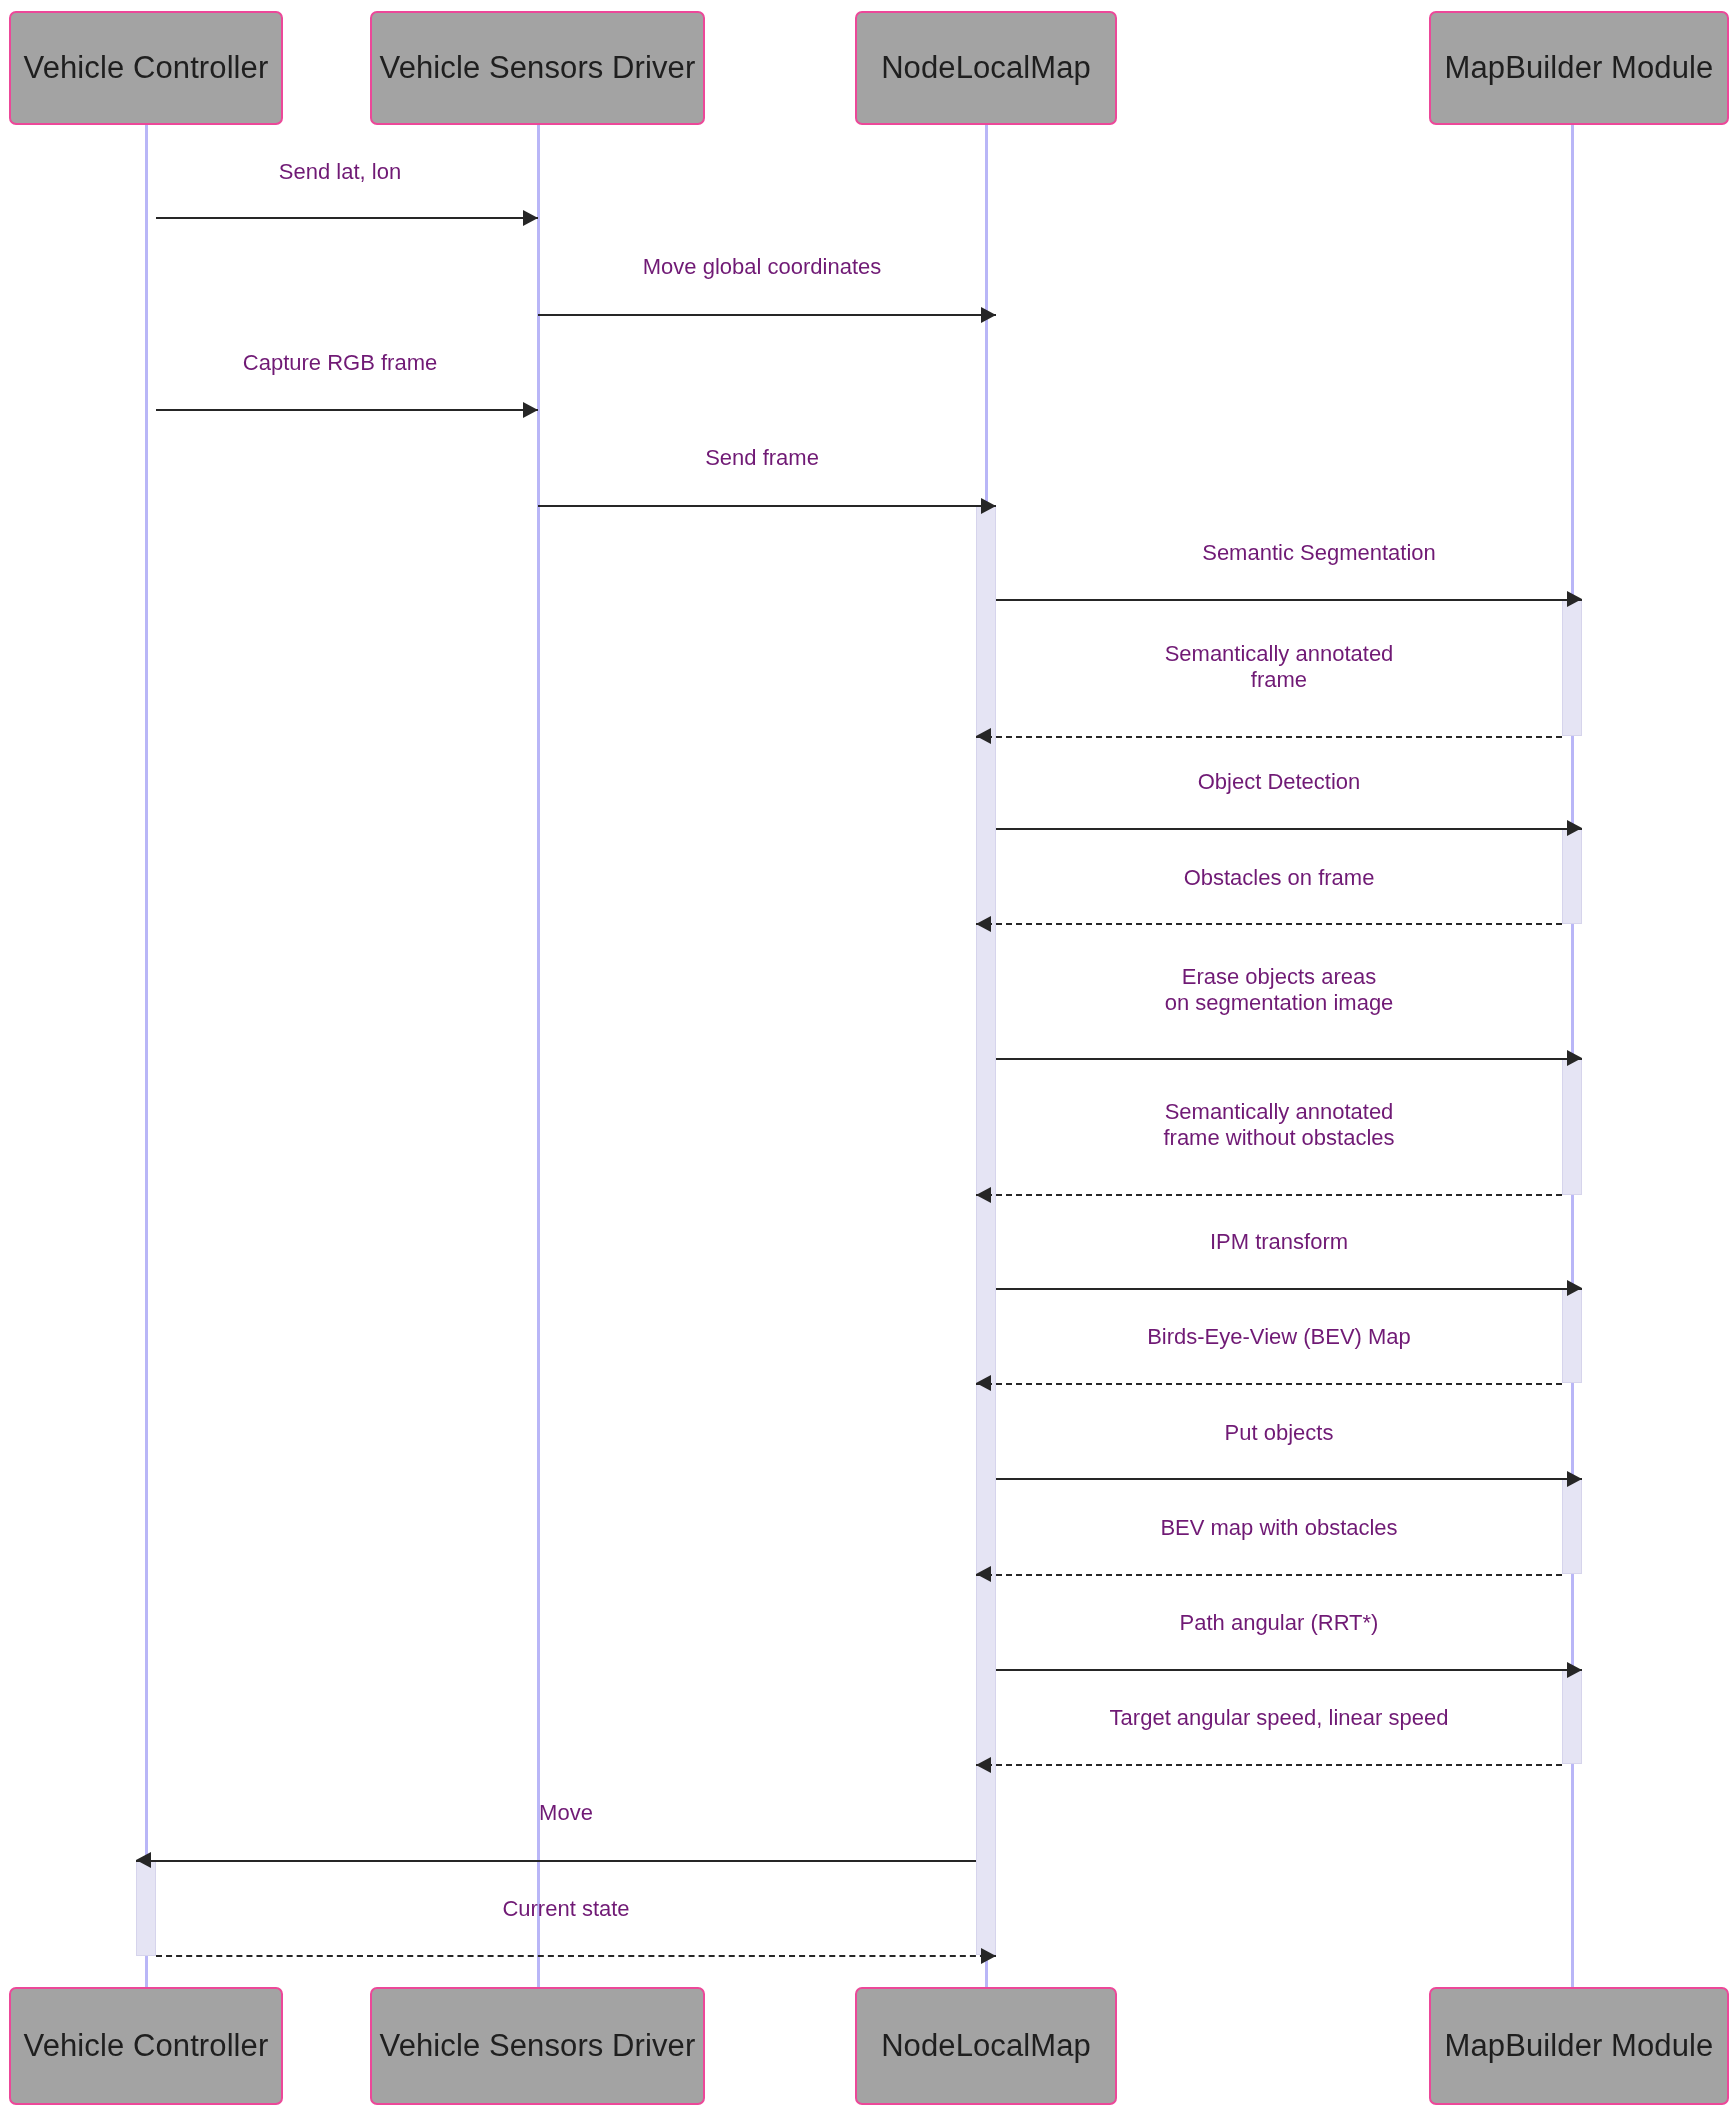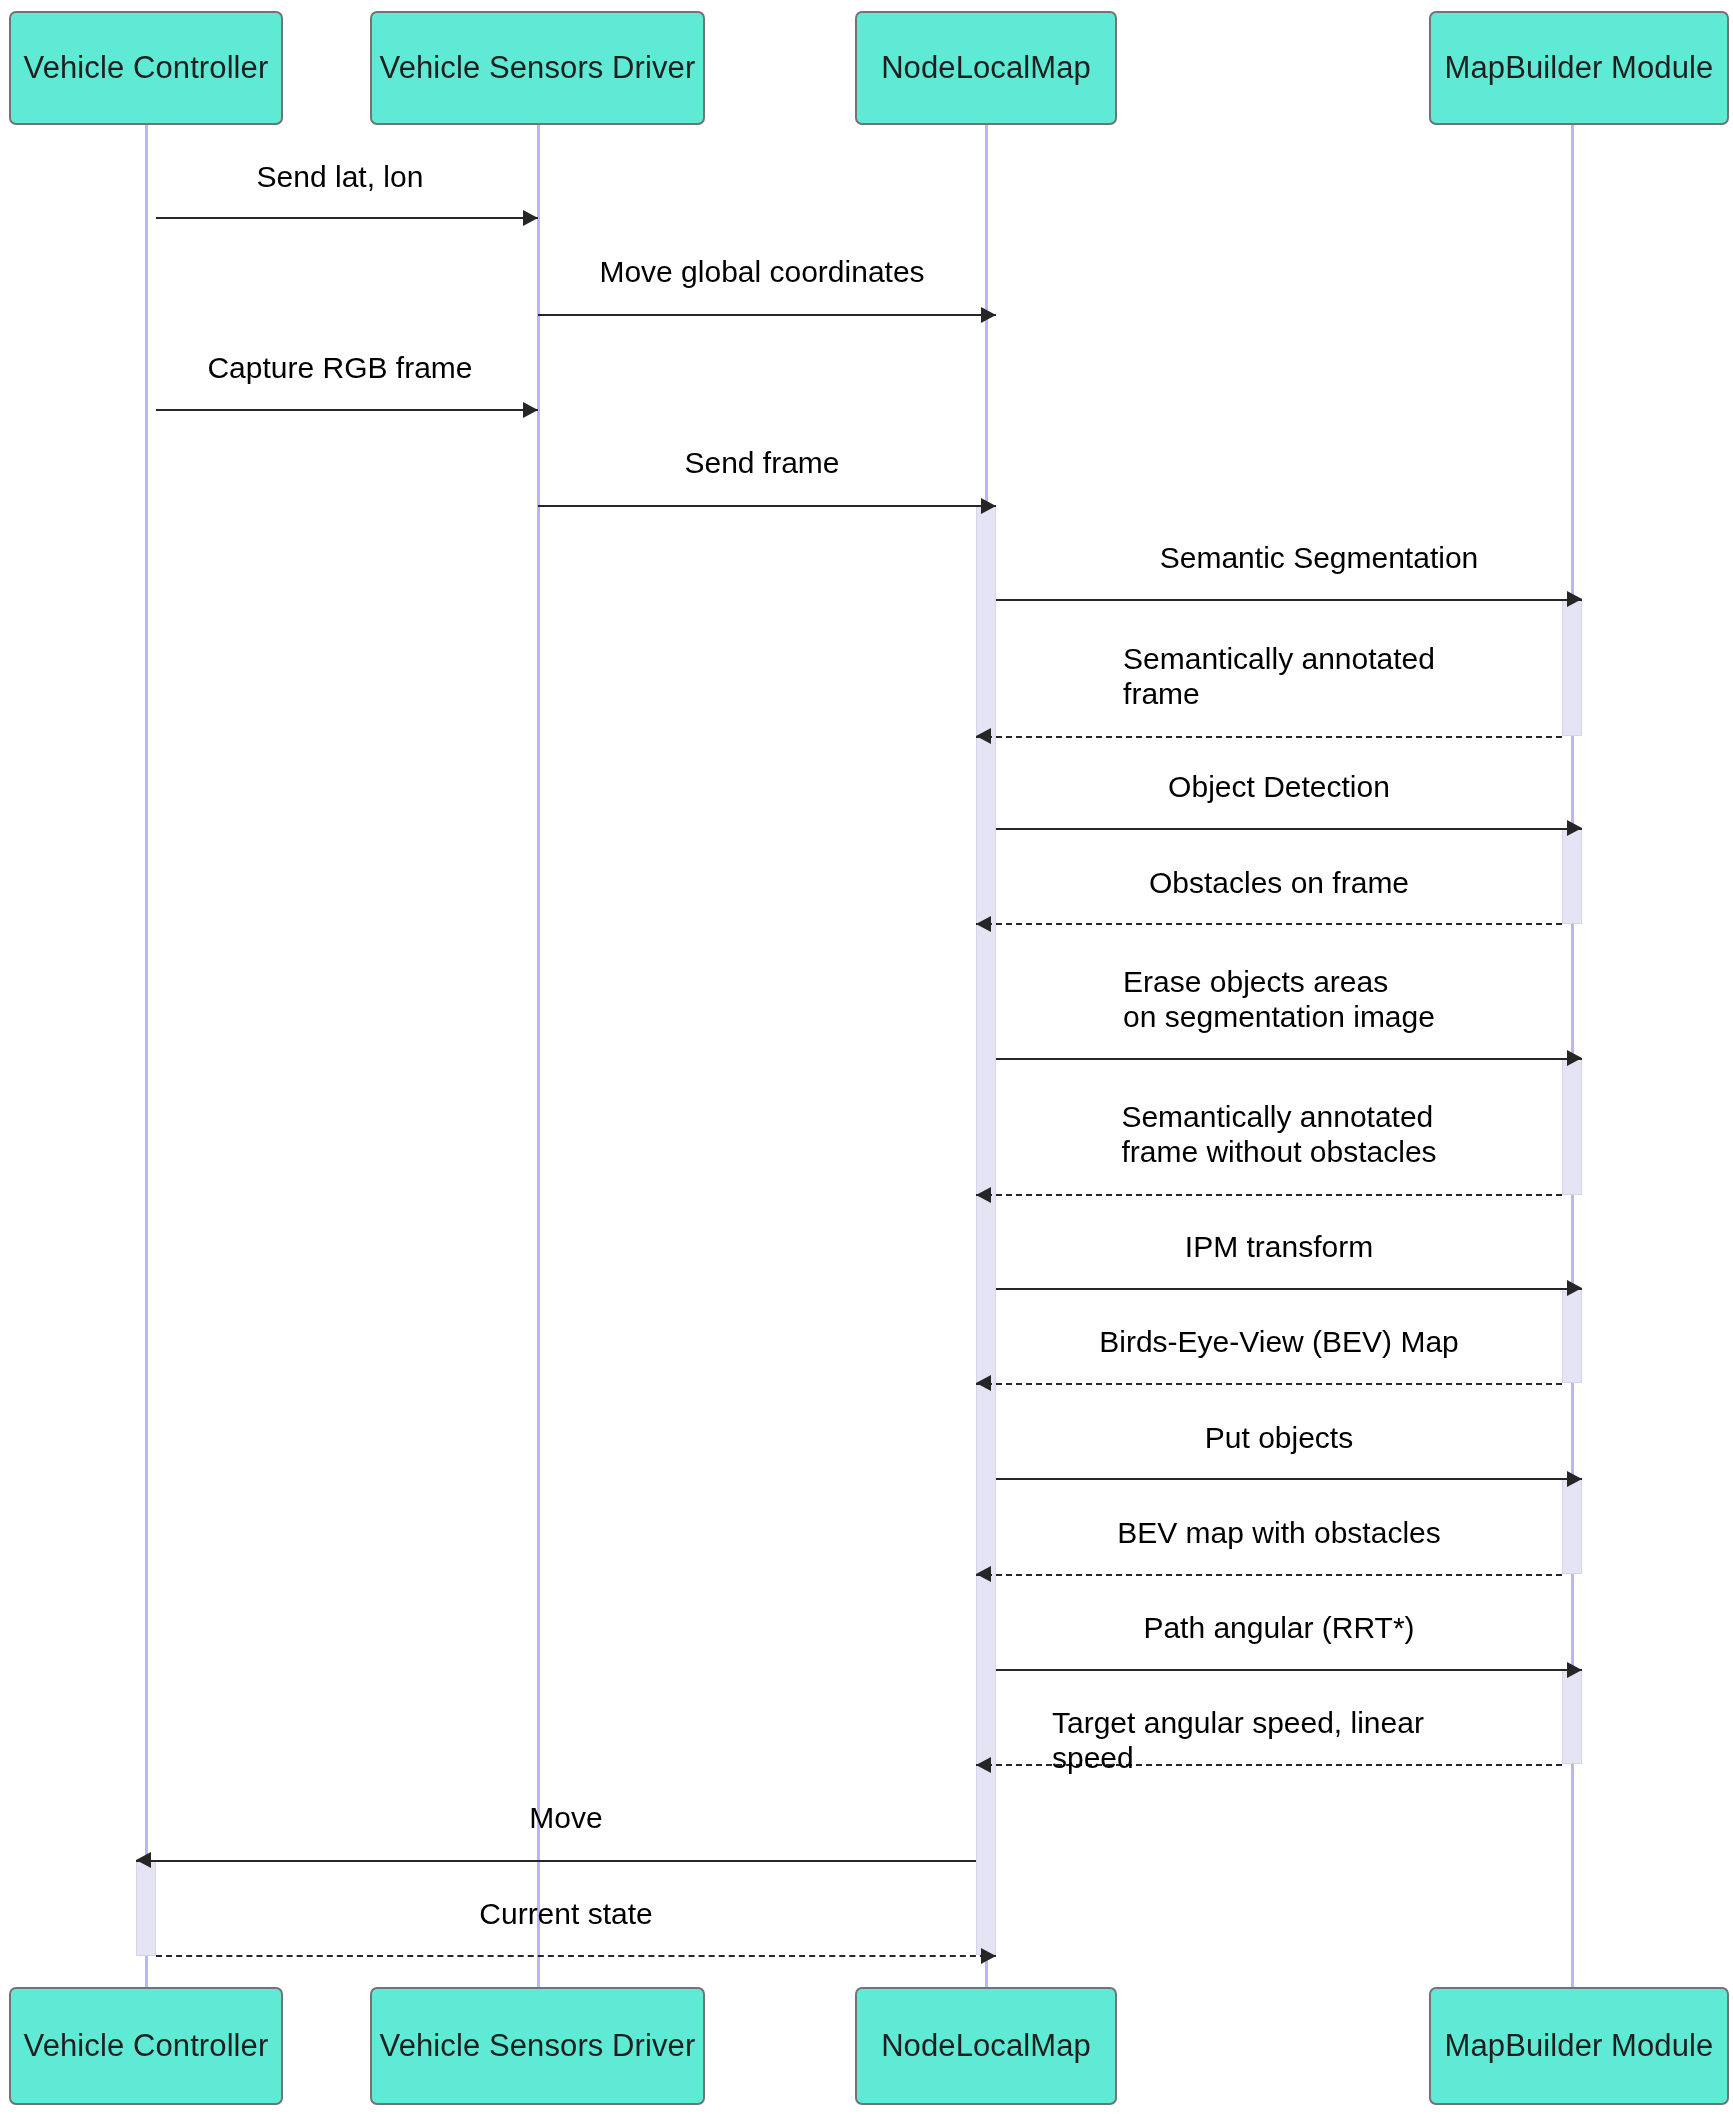--- a/index.html
+++ b/index.html
@@ -2,22 +2,22 @@
 <html style="font-size:8px"><head>
 <meta charset="utf-8">
 <style>
   html,body{margin:0;padding:0;background:#ffffff;}
   body{font-family:"Liberation Sans","DejaVu Sans",sans-serif;}
   #stage{position:relative;width:1733px;height:2119px;background:#ffffff;overflow:hidden;}
 
   
   .participant{
     position:absolute;
-    background:#5eead4;
-    border:2px solid #737373;
+    background:#a3a3a3;
+    border:2px solid #ec4899;
     border-radius:7px;
     display:flex;align-items:center;justify-content:center;
     box-sizing:border-box;
     color:#1f1f1f;
     font-size:31px;
     letter-spacing:0.1px;
     text-align:center;
     line-height:1.15;
   }
 
@@ -53,23 +53,23 @@
     border-bottom:8.5px solid transparent;
   }
   .arrow-head.right{
     border-left:15px solid #262626;
   }
   .arrow-head.left{
     border-right:15px solid #262626;
   }
   .msg-label{
     position:absolute;
-    color:#000000;
-    font-size:30px;
-    text-align:left;
+    color:#701a75;
+    font-size:22px;
+    text-align:center;
     line-height:1.18;
     white-space:pre-line;
     transform:translateX(-50%);
   }
 </style>
 </head>
 <body>
 
 <div id="stage">
   <div id="lifelines-layer">

